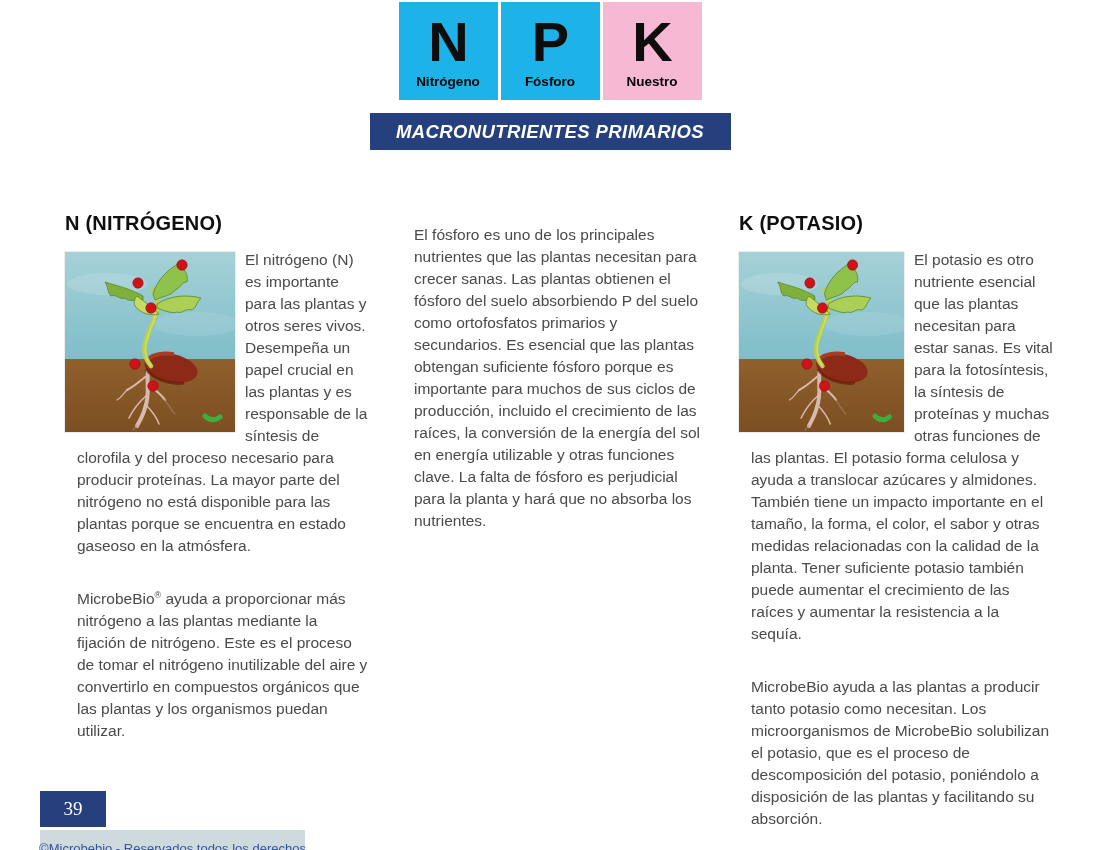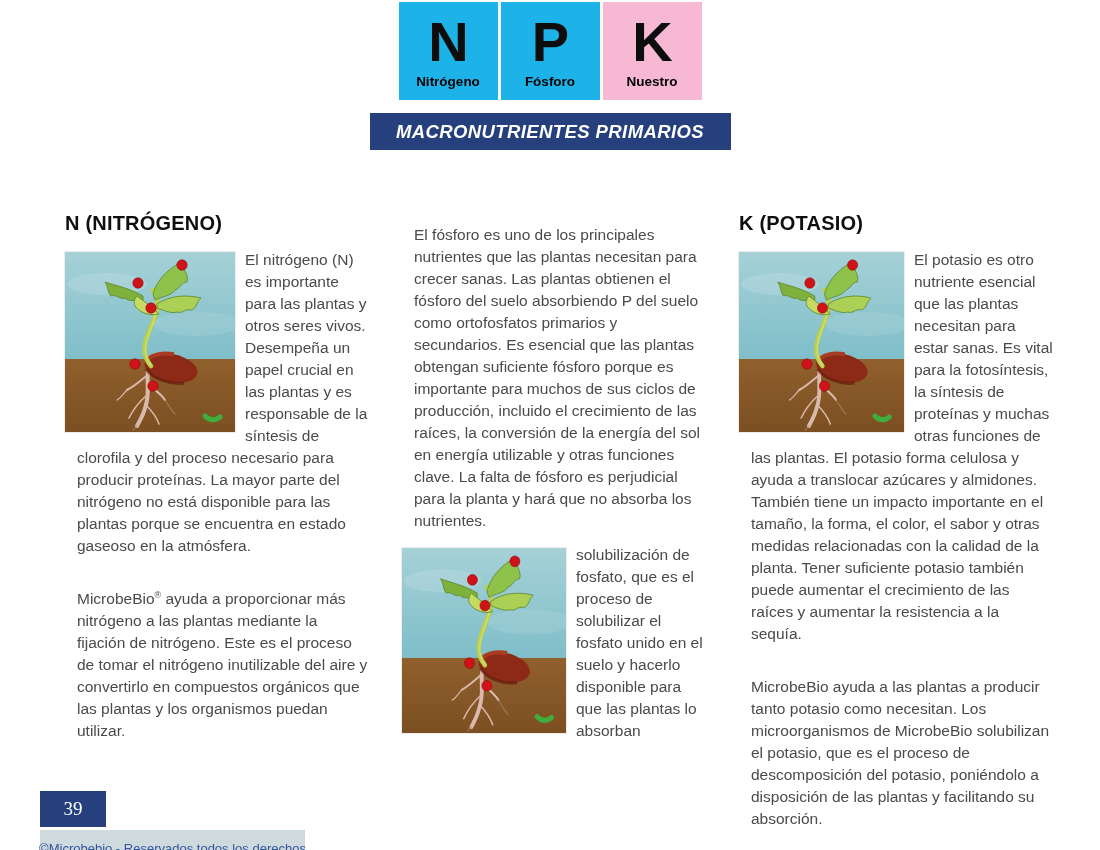--- a/index.html
+++ b/index.html
@@ -146,26 +146,20 @@
         <svg class="plant">
             <use href="#plant-art"></use>
           </svg>
         <p>El nitrógeno (N) es importante para las plantas y otros seres vivos. Desempeña un papel crucial en las plantas y es responsable de la síntesis de clorofila y del proceso necesario para producir proteínas. La mayor parte del nitrógeno no está disponible para las plantas porque se encuentra en estado gaseoso en la atmósfera.</p>
         <p class="spaced"><span>MicrobeBio</span><sup class="reg">®</sup><span> ayuda a proporcionar más nitrógeno a las plantas mediante la fijación de nitrógeno. Este es el proceso de tomar el nitrógeno inutilizable del aire y convertirlo en compuestos orgánicos que las plantas y los organismos puedan utilizar.</span></p>
       </div>
     </section>
 
     <section class="col col2">
       <p>El fósforo es uno de los principales nutrientes que las plantas necesitan para crecer sanas. Las plantas obtienen el fósforo del suelo absorbiendo P del suelo como ortofosfatos primarios y secundarios. Es esencial que las plantas obtengan suficiente fósforo porque es importante para muchos de sus ciclos de producción, incluido el crecimiento de las raíces, la conversión de la energía del sol en energía utilizable y otras funciones clave. La falta de fósforo es perjudicial para la planta y hará que no absorba los nutrientes.</p>
-      <div class="wrapblock">
-        <svg class="plant">
-            <use href="#plant-art"></use>
-          </svg>
-        <p>solubilización de fosfato, que es el proceso de solubilizar el fosfato unido en el suelo y hacerlo disponible para que las plantas lo absorban</p>
-      </div>
     </section>
 
     <section class="col col3">
       <h2>K (POTASIO)</h2>
       <div class="colbody">
         <svg class="plant">
             <use href="#plant-art"></use>
           </svg>
         <p>El potasio es otro nutriente esencial que las plantas necesitan para estar sanas. Es vital para la fotosíntesis, la síntesis de proteínas y muchas otras funciones de las plantas. El potasio forma celulosa y ayuda a translocar azúcares y almidones. También tiene un impacto importante en el tamaño, la forma, el color, el sabor y otras medidas relacionadas con la calidad de la planta. Tener suficiente potasio también puede aumentar el crecimiento de las raíces y aumentar la resistencia a la sequía.</p>
         <p class="spaced">MicrobeBio ayuda a las plantas a producir tanto potasio como necesitan. Los microorganismos de MicrobeBio solubilizan el potasio, que es el proceso de descomposición del potasio, poniéndolo a disposición de las plantas y facilitando su absorción.</p>

